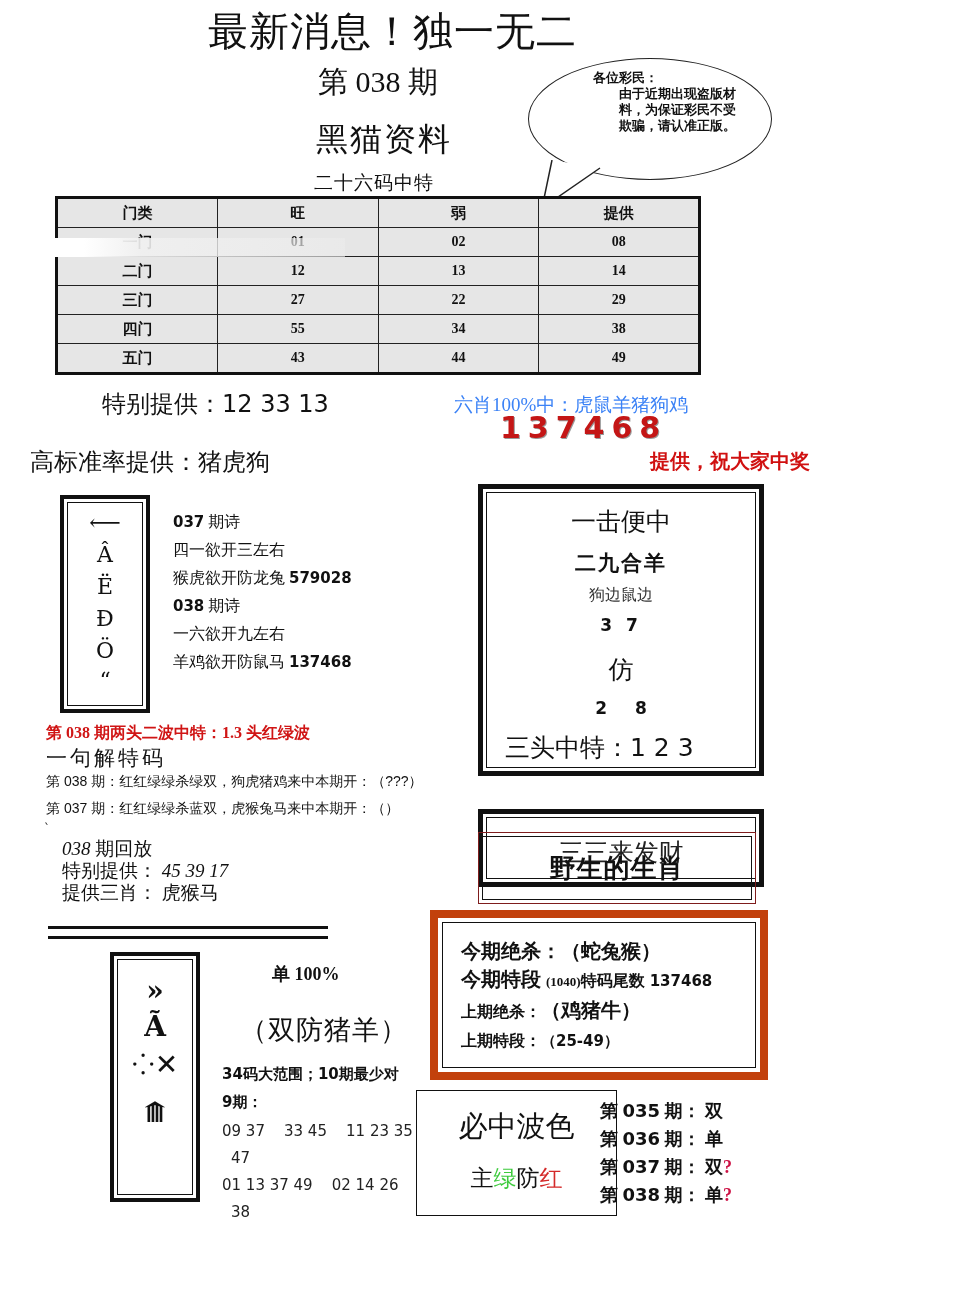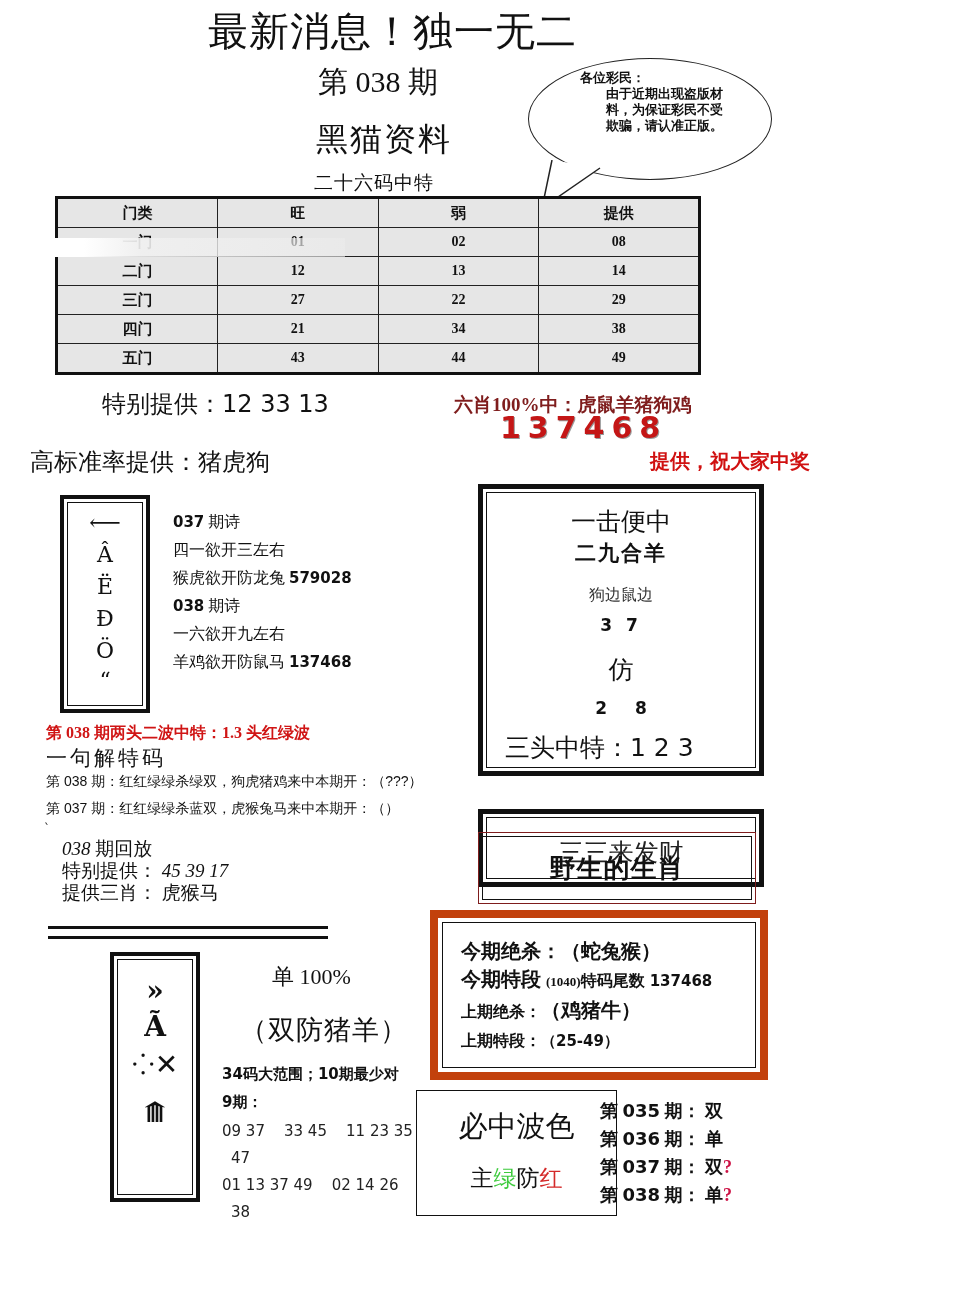--- a/index.html
+++ b/index.html
@@ -10,32 +10,32 @@
   .sans { font-family:"Liberation Sans","DejaVu Sans", sans-serif; }
 
   #headline { left:208px; top:4px; font-size:40px; letter-spacing:1px; white-space:nowrap; }
   #issue { left:318px; top:62px; font-size:30px; }
   #brand { left:316px; top:118px; font-size:32px; letter-spacing:2px; }
   #subtitle { left:314px; top:170px; font-size:19px; letter-spacing:1px; }
 
   #bubble { left:528px; top:58px; width:242px; height:120px; border:1.5px solid #222;
             border-radius:50%; background:#fff; }
   #bubble-tail { left:540px; top:160px; width:80px; height:50px; }
-  #bubble-text { left:580px; top:70px; width:150px; font-size:13px; line-height:16px; font-weight:bold; }
+  #bubble-text { left:593px; top:70px; width:150px; font-size:13px; line-height:16px; font-weight:bold; }
   #bubble-text .indent { padding-left:26px; }
 
   #table { left:55px; top:196px; width:646px; border:3px solid #111; border-collapse:collapse;
            background:#e6e6e6; font-size:14px; font-weight:bold; }
   #table td, #table th { border:1px solid #222; height:28px; text-align:center; padding:0; }
   #table th { font-weight:bold; font-size:15px; }
   #table td:first-child { font-size:15px; }
   #table-mask { left:55px; top:238px; width:290px; height:19px; background:linear-gradient(90deg,#fff 0%, #fff 10%, rgba(240,240,240,0.9) 30%, rgba(236,236,236,0.6) 100%); }
 
   #special-offer { left:102px; top:388px; font-size:24px; font-family:"DejaVu Sans", sans-serif; }
-  #six-zodiac { left:454px; top:392px; font-size:19px; font-weight:bold; color:#7f1d1d; }
+  #six-zodiac { left:454px; top:392px; font-size:19px; font-weight:normal; color:#3b82f6; }
   #six-nums { left:500px; top:410px; font-size:30px; font-weight:bold; color:#c41616; letter-spacing:7px;
               font-family:"DejaVu Sans", sans-serif; text-shadow:1px 1px 0 #999; }
   #high-std { left:30px; top:446px; font-size:24px; font-family:"DejaVu Sans", sans-serif; }
   #wish { left:650px; top:448px; font-size:20px; font-weight:bold; color:#d01010; }
   #glyphbox1 { left:60px; top:495px; width:82px; height:210px; border-left:4px solid #111;
                border-right:4px solid #111; border-top:4px solid #111; border-bottom:4px solid #111; }
   #glyphbox1 .inner { position:absolute; left:3px; top:3px; right:3px; bottom:3px; border:1.5px solid #111; }
   .glyph { position:absolute; left:0; right:0; text-align:center; font-size:22px; line-height:24px; }
 
   #poem { left:173px; top:508px; font-size:16px; line-height:28px; }
@@ -49,21 +49,21 @@
 
   #replay { left:62px; top:838px; font-size:19px; line-height:22px; }
   #replay .it { font-style:italic; }
 
   #hr-double { left:48px; top:926px; width:280px; height:7px; border-top:3px solid #111; border-bottom:3px solid #111; }
 
   #rbox-top { left:478px; top:484px; width:276px; height:282px; border:5px solid #111; }
   #rbox-top .inner { position:absolute; left:3px; top:3px; right:3px; bottom:3px; border:1px solid #111; }
   .center { position:absolute; left:0; right:0; text-align:center; }
   #hit-title { top:12px; font-size:25px; }
-  #hit-sub { top:46px; font-size:21px; font-weight:bold; letter-spacing:2px; }
+  #hit-sub { top:56px; font-size:21px; font-weight:bold; letter-spacing:2px; }
   #dog-rat { top:92px; font-size:16px; color:#333; }
   #num37 { top:122px; font-size:17px; font-weight:bold; font-family:"DejaVu Sans", sans-serif; letter-spacing:4px; }
   #fang { top:160px; font-size:25px; }
   #num28 { top:205px; font-size:17px; font-weight:bold; font-family:"DejaVu Sans", sans-serif; word-spacing:22px; }
   #three-head { position:absolute; left:18px; top:238px; font-size:25px; font-family:"DejaVu Sans", sans-serif; }
 
   #rbox-mid { left:478px; top:764px; width:276px; height:68px; border:5px solid #111;margin-top:45px; }
   #rbox-mid .inner { position:absolute; left:3px; top:3px; right:3px; bottom:3px; border:1px solid #111; }
   #rbox-bot { left:478px; top:832px; width:276px; height:70px; border:1px solid #7f1d1d; }
   #rbox-bot .inner { position:absolute; left:3px; top:3px; right:3px; bottom:3px; border:1px solid #111; }
@@ -79,21 +79,21 @@
   .kl2 .nums { font-family:"DejaVu Sans", sans-serif; font-size:15px; }
   .kl3 { font-size:16px; font-weight:bold; line-height:28px; }
   .kl3 .big { font-size:20px; }
   .kl4 { font-size:16px; font-weight:bold; line-height:30px; }
   .kl4 .nums { font-family:"DejaVu Sans", sans-serif; font-size:15px; }
 
   #glyphbox2 { left:110px; top:952px; width:82px; height:242px; border:4px solid #111; }
   #glyphbox2 .inner { position:absolute; left:3px; top:3px; right:3px; bottom:3px; border:1.5px solid #111; }
   #glyphbox2 .glyph { font-size:28px; line-height:30px; font-weight:bold; }
 
-  #single100 { left:272px; top:962px; font-size:22px; font-weight:normal; }
+  #single100 { left:272px; top:962px; font-size:18px; font-weight:bold; }
   #double-pig { left:240px; top:1012px; font-size:27px; letter-spacing:1px; }
   #range-text { left:222px; top:1060px; font-size:15px; font-weight:bold; line-height:28px; width:190px; }
   #range-text .n { font-family:"DejaVu Sans", sans-serif; }
   #range-nums { left:222px; top:1118px; font-size:15px; line-height:27px; font-family:"DejaVu Sans", sans-serif; color:#222; }
   #range-nums .ind { padding-left:9px; }
 
   #wave-box { left:416px; top:1090px; width:160px; height:124px; border:1.5px solid #111;padding-left:39px; }
   #wave-title { top:16px; font-size:29px; font-family:"DejaVu Sans", sans-serif; }
   #wave-sub { top:72px; font-size:23px; font-family:"DejaVu Sans", sans-serif; }
   .green { color:#3ecb3e; }
@@ -143,21 +143,21 @@
       <td>14</td>
     </tr>
     <tr>
       <td>三门</td>
       <td>27</td>
       <td>22</td>
       <td>29</td>
     </tr>
     <tr>
       <td>四门</td>
-      <td>21</td>
+      <td>55</td>
       <td>34</td>
       <td>38</td>
     </tr>
     <tr>
       <td>五门</td>
       <td>43</td>
       <td>44</td>
       <td>49</td>
     </tr>
   </tbody>

